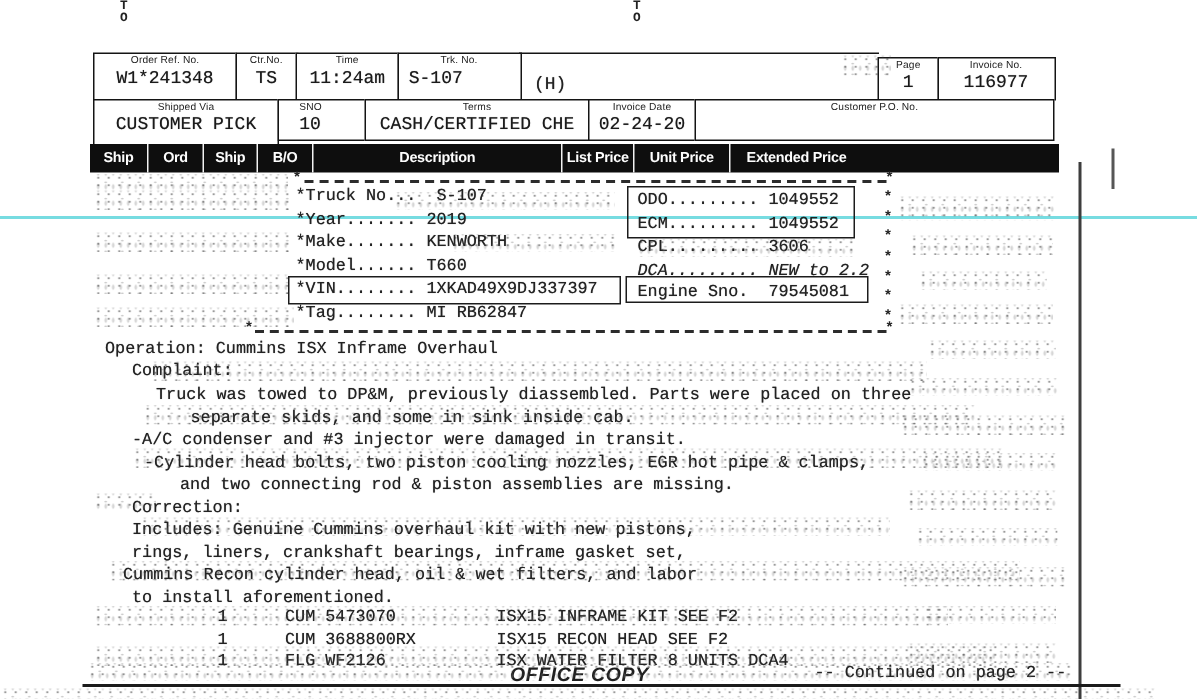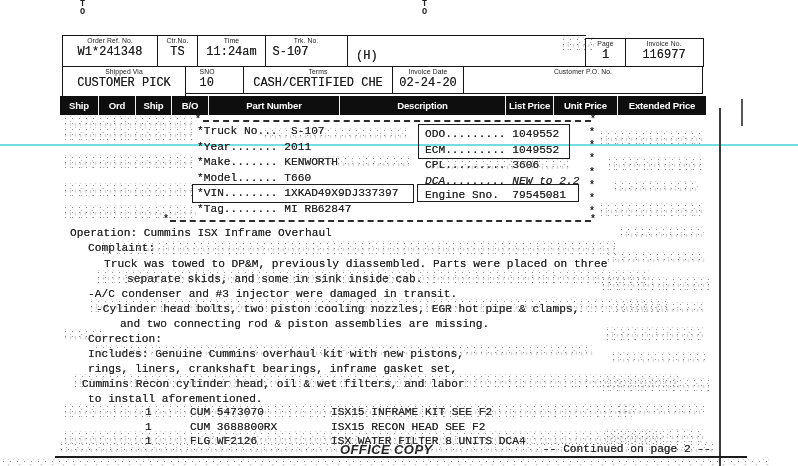--- a/index.html
+++ b/index.html
@@ -99,21 +99,20 @@
   <div class="hcell" style="left:463px;top:65.5px;width:240px;height:28px;">
     <div class="lbl">Customer P.O. No.</div>
     <div class="val"></div>
   </div>
 
   <div class="colbar">
     <div class="cell" style="width:39px;">Ship</div>
     <div class="cell" style="width:37px;">Ord</div>
     <div class="cell" style="width:36px;">Ship</div>
     <div class="cell" style="width:37px;">B/O</div>
-    <div class="cell" style="width:131px;">Part Number</div>
     <div class="cell" style="width:166px;">Description</div>
     <div class="cell" style="width:48px;">List Price</div>
     <div class="cell" style="width:64px;">Unit Price</div>
     <div class="cell" style="width:88px;">Extended Price</div>
   </div>
 
   <div class="cyanline"></div>
   <div class="vline" style="left:719px;top:108px;width:1.6px;height:358px;"></div>
   <div class="vline" style="left:741px;top:99px;width:1.5px;height:27px;background:#565656;"></div>
 
@@ -122,21 +121,21 @@
   <div class="star" style="left:195px;top:114px;">*</div>
   <div class="star" style="left:590px;top:114px;">*</div>
   <div class="star" style="left:163px;top:214px;">*</div>
   <div class="star" style="left:590px;top:214px;">*</div>
 
   <div class="solidbox" style="left:418px;top:124px;width:152px;height:35px;"></div>
   <div class="solidbox" style="left:192px;top:184px;width:222px;height:19px;"></div>
   <div class="solidbox" style="left:417px;top:184px;width:162px;height:18px;"></div>
 
   <div class="mono abs" style="left:197px;top:125px;">*Truck No...  S-107</div>
-  <div class="mono abs" style="left:197px;top:140.5px;">*Year....... 2011</div>
+  <div class="mono abs" style="left:197px;top:140.5px;">*Year....... 2019</div>
   <div class="mono abs" style="left:197px;top:156px;">*Make....... KENWORTH</div>
   <div class="mono abs" style="left:197px;top:171.5px;">*Model...... T660</div>
   <div class="mono abs" style="left:197px;top:187px;">*VIN........ 1XKAD49X9DJ337397</div>
   <div class="mono abs" style="left:197px;top:202.5px;">*Tag........ MI RB62847</div>
 
   <div class="mono abs" style="left:425px;top:128px;">ODO......... 1049552</div>
   <div class="mono abs" style="left:425px;top:143.5px;">ECM......... 1049552</div>
   <div class="mono abs" style="left:425px;top:159px;">CPL......... 3606</div>
   <div class="mono abs" style="left:425px;top:174.5px;font-style:italic;">DCA......... NEW to 2.2</div>
   <div class="mono abs" style="left:425px;top:189px;">Engine Sno.  79545081</div>

